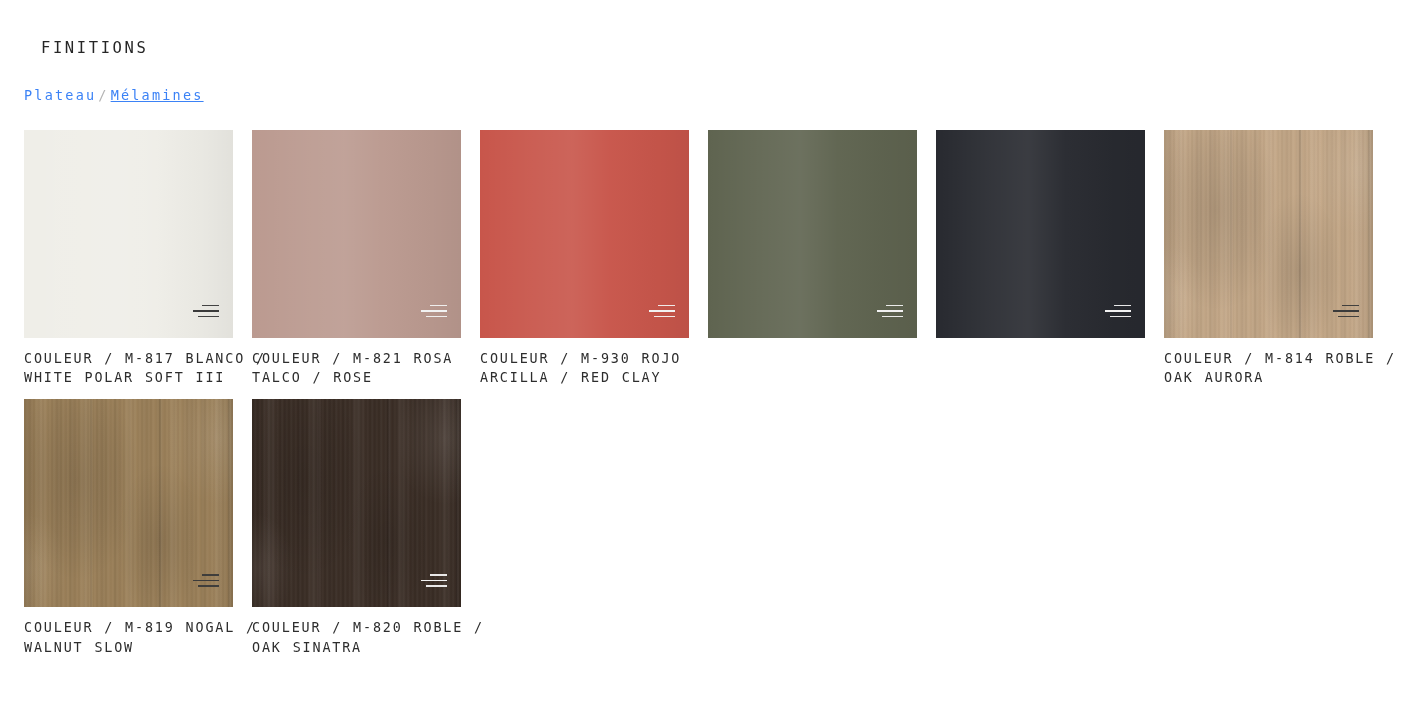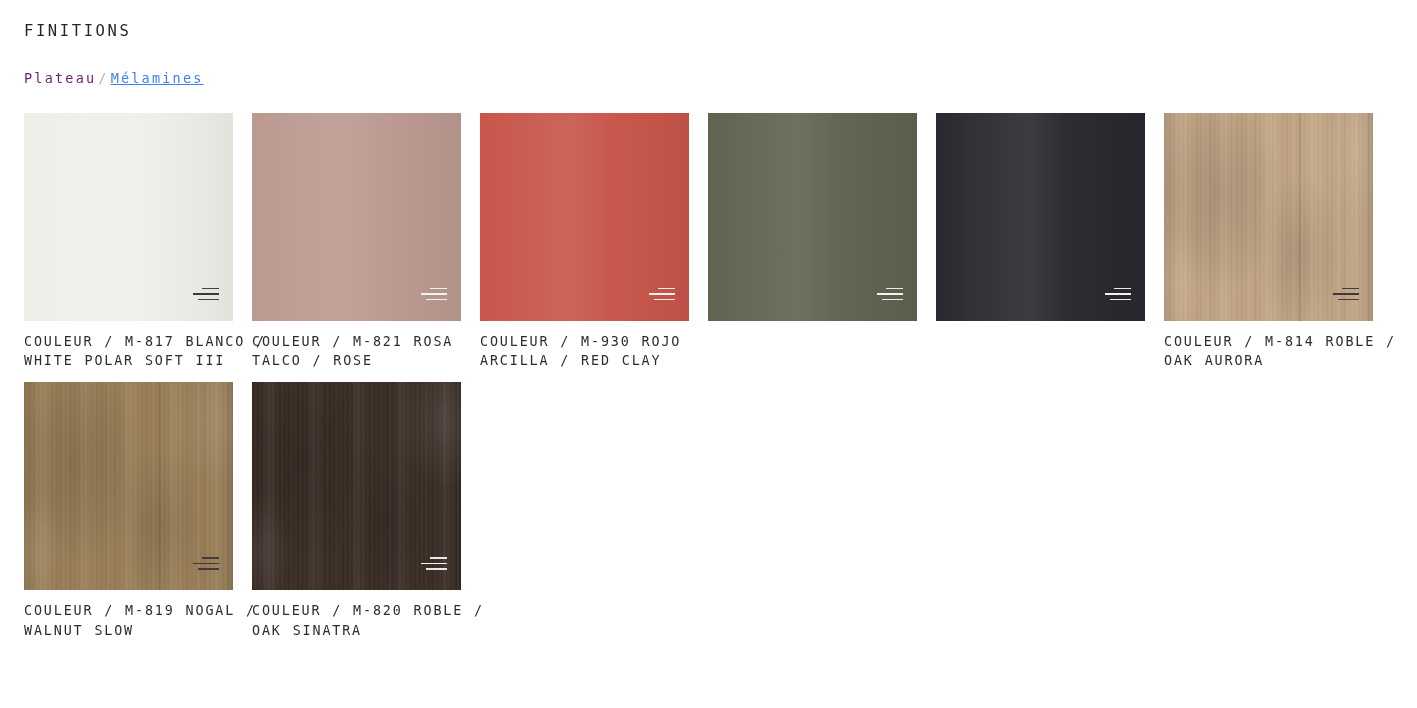--- a/index.html
+++ b/index.html
@@ -21,33 +21,33 @@
   .page {
     padding: 18px 24px 0 24px;
   }
 
   
   .page-title {
     font-size: 15.5px;
     letter-spacing: 2.6px;
     font-weight: 400;
     color: #262626;
-    margin: 0;
+    margin: 17px;
     padding-top: 4px;
     line-height: 1.2;
   }
 
   .breadcrumb {
     margin-top: 29px;
     font-size: 13.5px;
     letter-spacing: 2.2px;
     line-height: 1.2;
     white-space: nowrap;
   }
-  .breadcrumb .crumb-current { color: #701a75; }
+  .breadcrumb .crumb-current { color: #3b82f6; }
   .breadcrumb .crumb-sep { color: #b4b4b4; padding: 0 2px; }
   .breadcrumb .crumb-parent { color: #3b82f6; text-decoration: underline; }
 
   
   .swatch-grid {
     margin-top: 27px;
     display: grid;
     grid-template-columns: repeat(6, 209px);
     column-gap: 19px;
     row-gap: 11px;

